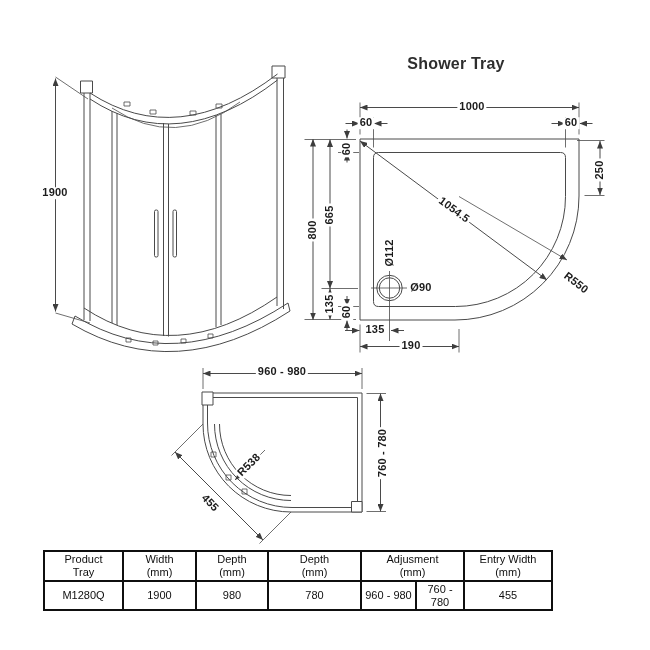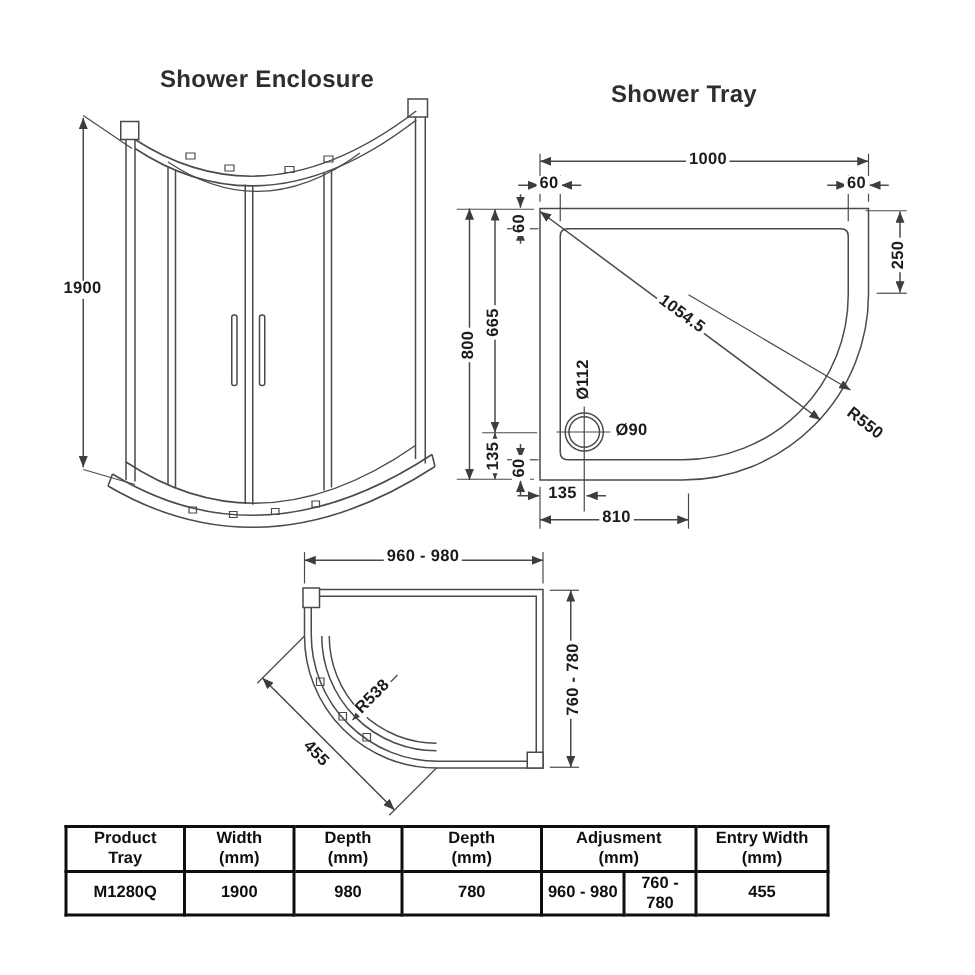--- a/index.html
+++ b/index.html
@@ -12,21 +12,21 @@
        color:#1b1b1b;background:#fff;padding:0 2px;line-height:1.05;white-space:nowrap;
        letter-spacing:.2px;}
   .r90{transform:translate(-50%,-50%) rotate(-90deg);}
   .r36{transform:translate(-50%,-50%) rotate(36.5deg);}
   .r38{transform:translate(-50%,-50%) rotate(38deg);}
   .r46{transform:translate(-50%,-50%) rotate(46deg);}
   .rm45{transform:translate(-50%,-50%) rotate(-45deg);}
   table.spec{position:absolute;left:43px;top:550px;width:508px;border-collapse:collapse;
              table-layout:fixed;border:2px solid #0f0f0f;font-family:"Liberation Sans",sans-serif;}
   table.spec th,table.spec td{border:2px solid #0f0f0f;text-align:center;vertical-align:middle;
-             font-size:11px;font-weight:bold;color:#0f0f0f;padding:1px 1px;line-height:1.15;}
+             font-size:11px;font-weight:normal;color:#0f0f0f;padding:1px 1px;line-height:1.15;}
   table.spec th{height:26px;} table.spec td{height:19px;}
   svg path,svg rect,svg circle{vector-effect:non-scaling-stroke;}
 </style>
 </head>
 <body>
 
 <div class="canvas">
 
   <svg class="art" width="650" height="650" viewBox="0 0 650 650">
     <defs>
@@ -127,40 +127,39 @@
       <path d="M380.5,393.5 V511.5" marker-start="url(#ar)" marker-end="url(#ar)"></path>
       <path d="M366.5,393.5 H386" stroke-width="0.8"></path>
       <path d="M366.5,511.5 H386" stroke-width="0.8"></path>
       <path d="M175,452 L263,540" marker-start="url(#ar)" marker-end="url(#ar)"></path>
       <path d="M203,424 L171.5,455.5" stroke-width="0.8"></path>
       <path d="M291,512 L259.5,543.5" stroke-width="0.8"></path>
       <path d="M265,450 L235,480" marker-end="url(#ar)" stroke-width="0.8"></path>
     </g>
   </svg>
 
-  <div class="title" style="left:178px;top:54px">Shower Enclosure</div>
   <div class="title" style="left:456px;top:64px">Shower Tray</div>
 
   <div class="dim" style="left:55px;top:193px">1900</div>
 
   <div class="dim" style="left:472px;top:107px">1000</div>
   <div class="dim" style="left:366px;top:123px">60</div>
   <div class="dim" style="left:571px;top:123px">60</div>
   <div class="dim r90" style="left:313px;top:230px">800</div>
   <div class="dim r90" style="left:330px;top:215px">665</div>
   <div class="dim r90" style="left:330px;top:304px">135</div>
   <div class="dim r90" style="left:347px;top:149px">60</div>
   <div class="dim r90" style="left:347px;top:312px">60</div>
   <div class="dim r90" style="left:600px;top:170px">250</div>
   <div class="dim r36" style="left:454px;top:210px">1054.5</div>
   <div class="dim r38" style="left:576px;top:283px">R550</div>
   <div class="dim r90" style="left:390px;top:253px">Ø112</div>
   <div class="dim" style="left:421px;top:288px">Ø90</div>
   <div class="dim" style="left:375px;top:330px">135</div>
-  <div class="dim" style="left:411px;top:346px">810</div>
+  <div class="dim" style="left:411px;top:346px">190</div>
 
   <div class="dim" style="left:282px;top:372px">960 - 980</div>
   <div class="dim r90" style="left:383px;top:453px">760 - 780</div>
   <div class="dim rm45" style="left:249px;top:465px">R538</div>
   <div class="dim r46" style="left:210px;top:503px">455</div>
 
   <table class="spec">
     <colgroup>
       <col style="width:79px">
         <col style="width:73px">

